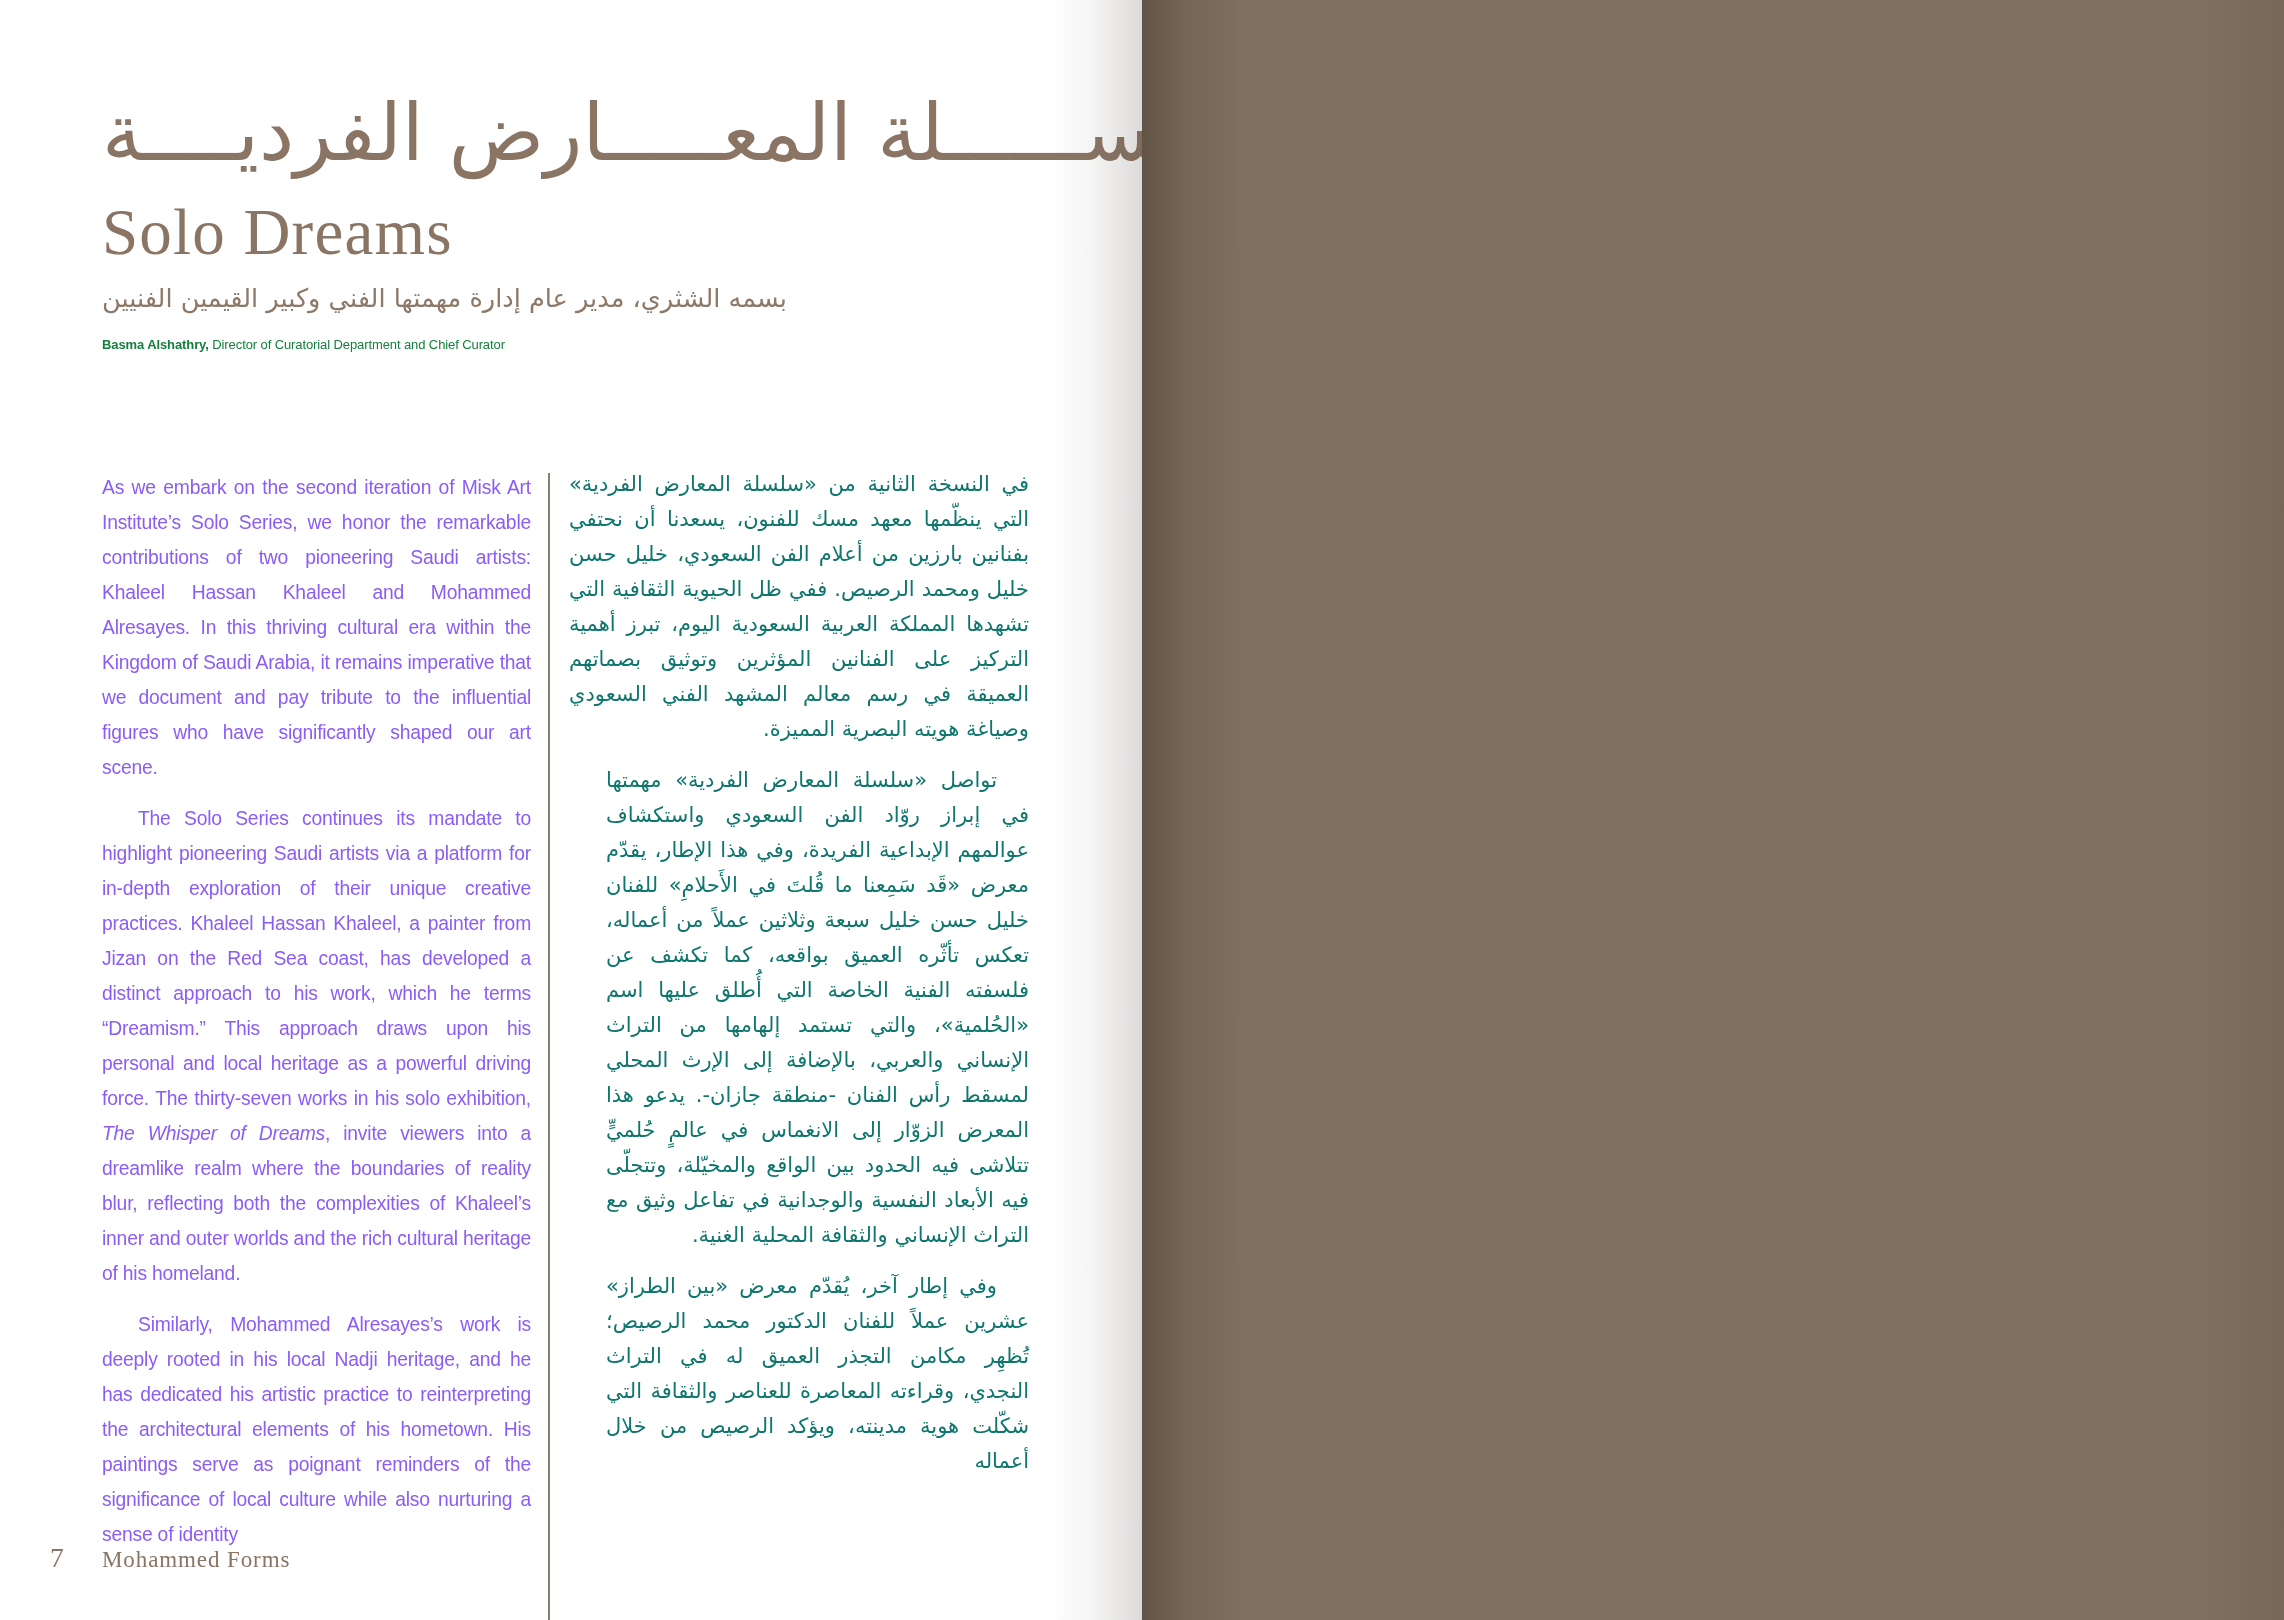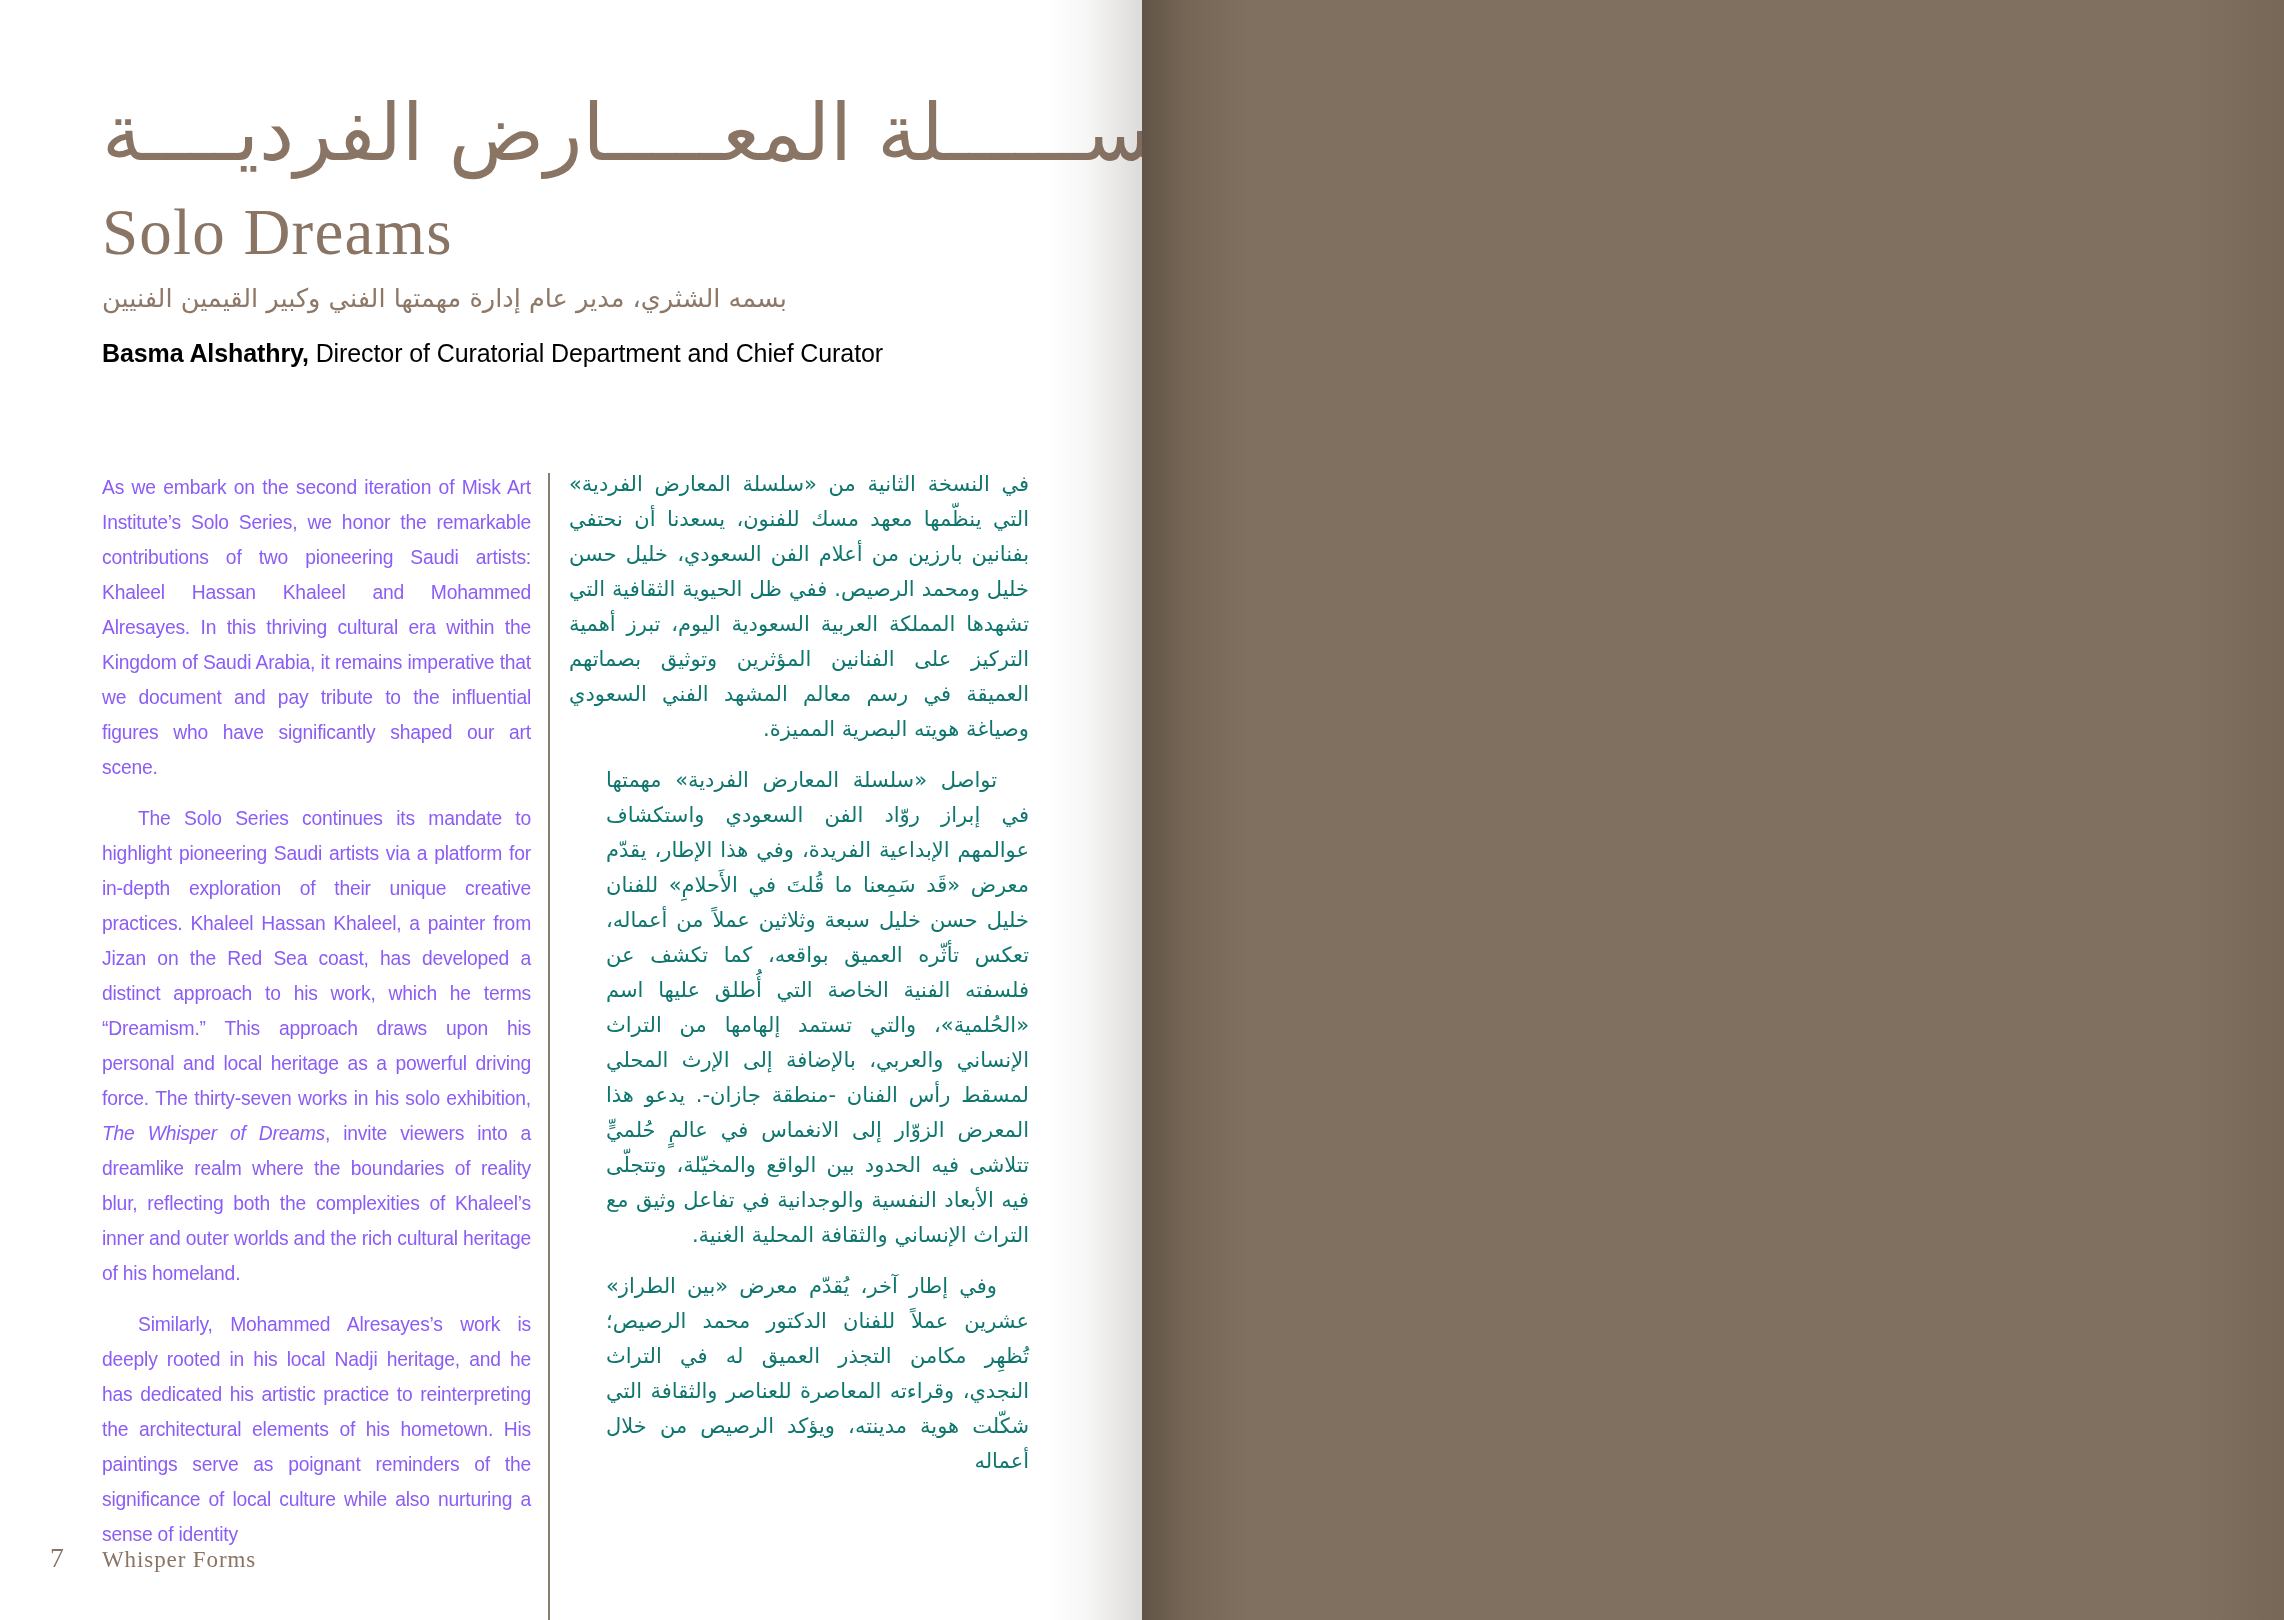--- a/index.html
+++ b/index.html
@@ -94,24 +94,24 @@
     font-size: 25.6px;
     line-height: 1.3;
     color: #8e7867;
     white-space: nowrap;
     direction: rtl;
   }
   .byline-en {
     position: absolute;
     left: 102px; top: 337px;
     margin: 0;
-    font-size: 25px;
+    font-size: 13px;
     line-height: 1.3;
     letter-spacing: -0.1px;
-    color: #000000;
+    color: #15803d;
     white-space: nowrap;
   }
   .byline-en b { font-weight: bold; }
 
   
   .col-en {
     position: absolute;
     left: 102px; top: 470px;
     width: 429px;
   }
@@ -190,20 +190,20 @@
 
     <div class="divider"></div>
 
     <div class="col-ar" dir="rtl">
       <p>في النسخة الثانية من «سلسلة المعارض الفردية» التي ينظّمها معهد مسك للفنون، يسعدنا أن نحتفي بفنانين بارزين من أعلام الفن السعودي، خليل حسن خليل ومحمد الرصيص. ففي ظل الحيوية الثقافية التي تشهدها المملكة العربية السعودية اليوم، تبرز أهمية التركيز على الفنانين المؤثرين وتوثيق بصماتهم العميقة في رسم معالم المشهد الفني السعودي وصياغة هويته البصرية المميزة.</p>
       <p class="indent">تواصل «سلسلة المعارض الفردية» مهمتها في إبراز روّاد الفن السعودي واستكشاف عوالمهم الإبداعية الفريدة، وفي هذا الإطار، يقدّم معرض «قَد سَمِعنا ما قُلتَ في الأَحلامِ» للفنان خليل حسن خليل سبعة وثلاثين عملاً من أعماله، تعكس تأثّره العميق بواقعه، كما تكشف عن فلسفته الفنية الخاصة التي أُطلق عليها اسم «الحُلمية»، والتي تستمد إلهامها من التراث الإنساني والعربي، بالإضافة إلى الإرث المحلي لمسقط رأس الفنان -منطقة جازان-. يدعو هذا المعرض الزوّار إلى الانغماس في عالمٍ حُلميٍّ تتلاشى فيه الحدود بين الواقع والمخيّلة، وتتجلّى فيه الأبعاد النفسية والوجدانية في تفاعل وثيق مع التراث الإنساني والثقافة المحلية الغنية.</p>
       <p class="indent">وفي إطار آخر، يُقدّم معرض «بين الطراز» عشرين عملاً للفنان الدكتور محمد الرصيص؛ تُظهِر مكامن التجذر العميق له في التراث النجدي، وقراءته المعاصرة للعناصر والثقافة التي شكّلت هوية مدينته، ويؤكد الرصيص من خلال أعماله</p>
     </div>
 
     <span class="pagenum">7</span>
-    <span class="booktitle">Whisper Forms</span>
+    <span class="booktitle">Mohammed Forms</span>
 
   </div>
 
   <div class="page-right"></div>
 
 </div>
 
 
 </body></html>

